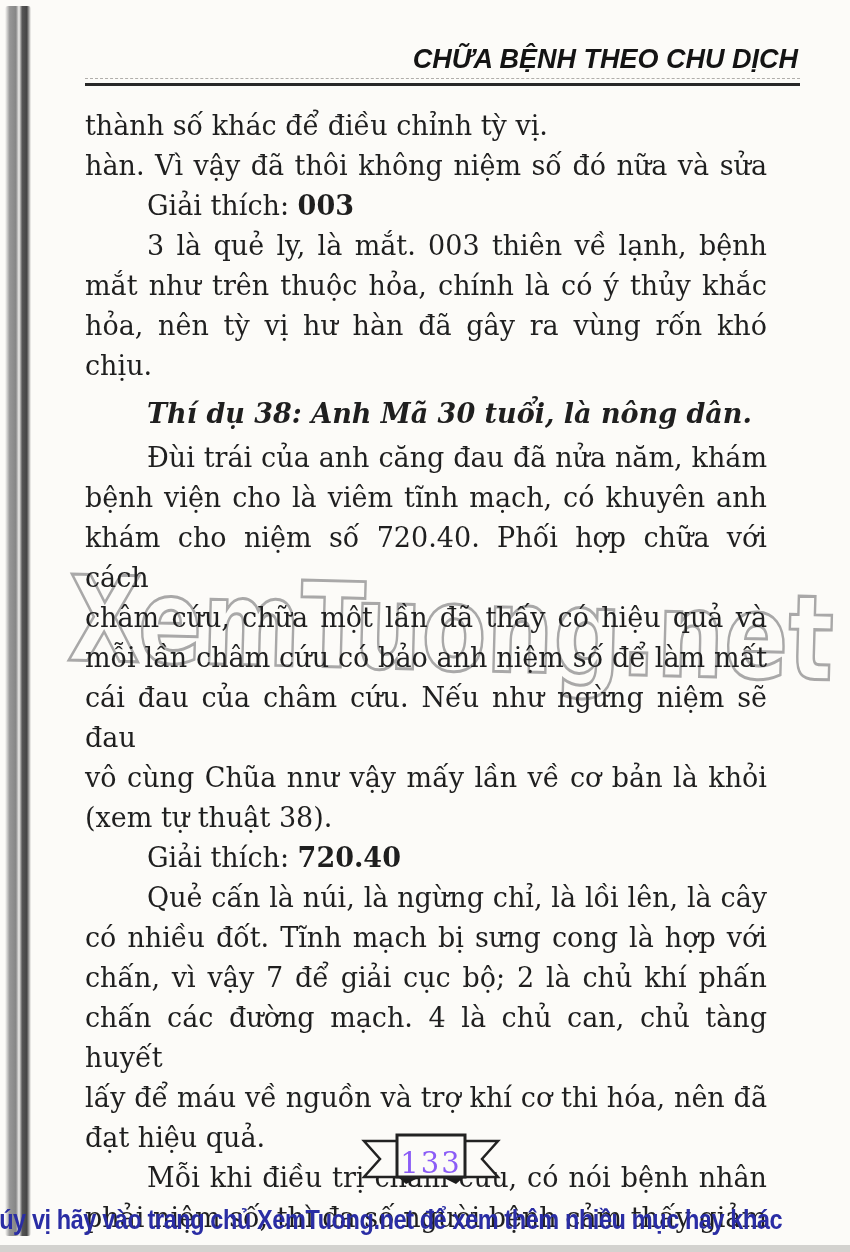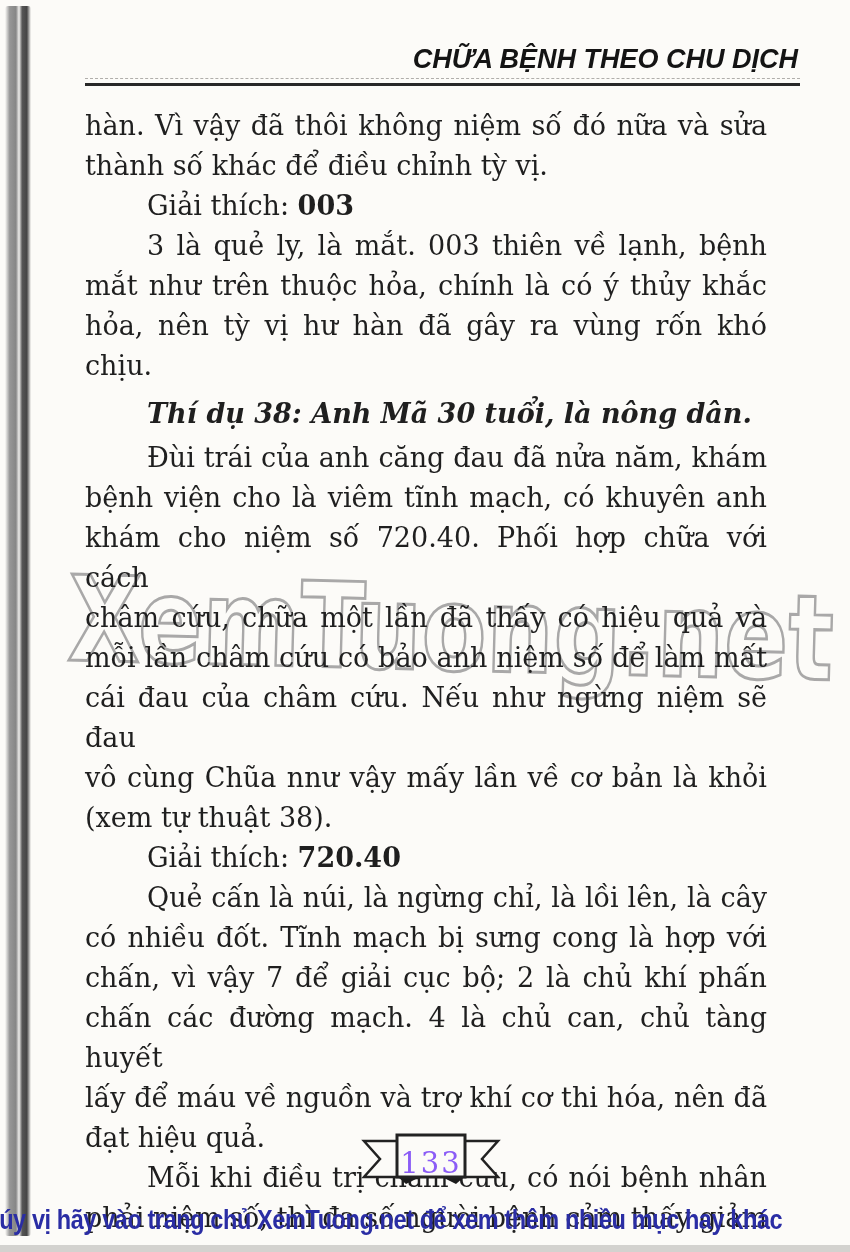--- a/index.html
+++ b/index.html
@@ -86,22 +86,22 @@
   <div class="spine"></div>
 
   <div class="header">
     <div class="header-title">CHỮA BỆNH THEO CHU DỊCH</div>
     <div class="header-rule"></div>
   </div>
 
   <div class="watermark">XemTuong.net</div>
 
   <div class="body-text" id="body-text">
+      <div class="bline ">thành số khác để điều chỉnh tỳ vị.</div>
       <div class="bline j">hàn. Vì vậy đã thôi không niệm số đó nữa và sửa</div>
-      <div class="bline ">thành số khác để điều chỉnh tỳ vị.</div>
       <div class="bline i"><span>Giải thích: </span><span class="b">003</span></div>
       <div class="bline i j">3 là quẻ ly, là mắt. 003 thiên về lạnh, bệnh</div>
       <div class="bline j">mắt như trên thuộc hỏa, chính là có ý thủy khắc</div>
       <div class="bline j">hỏa, nên tỳ vị hư hàn đã gây ra vùng rốn khó chịu.</div>
       <div class="bline i heading">Thí dụ 38: Anh Mã 30 tuổi, là nông dân.</div>
       <div class="bline i j">Đùi trái của anh căng đau đã nửa năm, khám</div>
       <div class="bline j">bệnh viện cho là viêm tĩnh mạch, có khuyên anh</div>
       <div class="bline j">khám cho niệm số 720.40. Phối hợp chữa với cách</div>
       <div class="bline j">châm cứu, chữa một lần đã thấy có hiệu quả và</div>
       <div class="bline j">mỗi lần châm cứu có bảo anh niệm số để làm mất</div>

